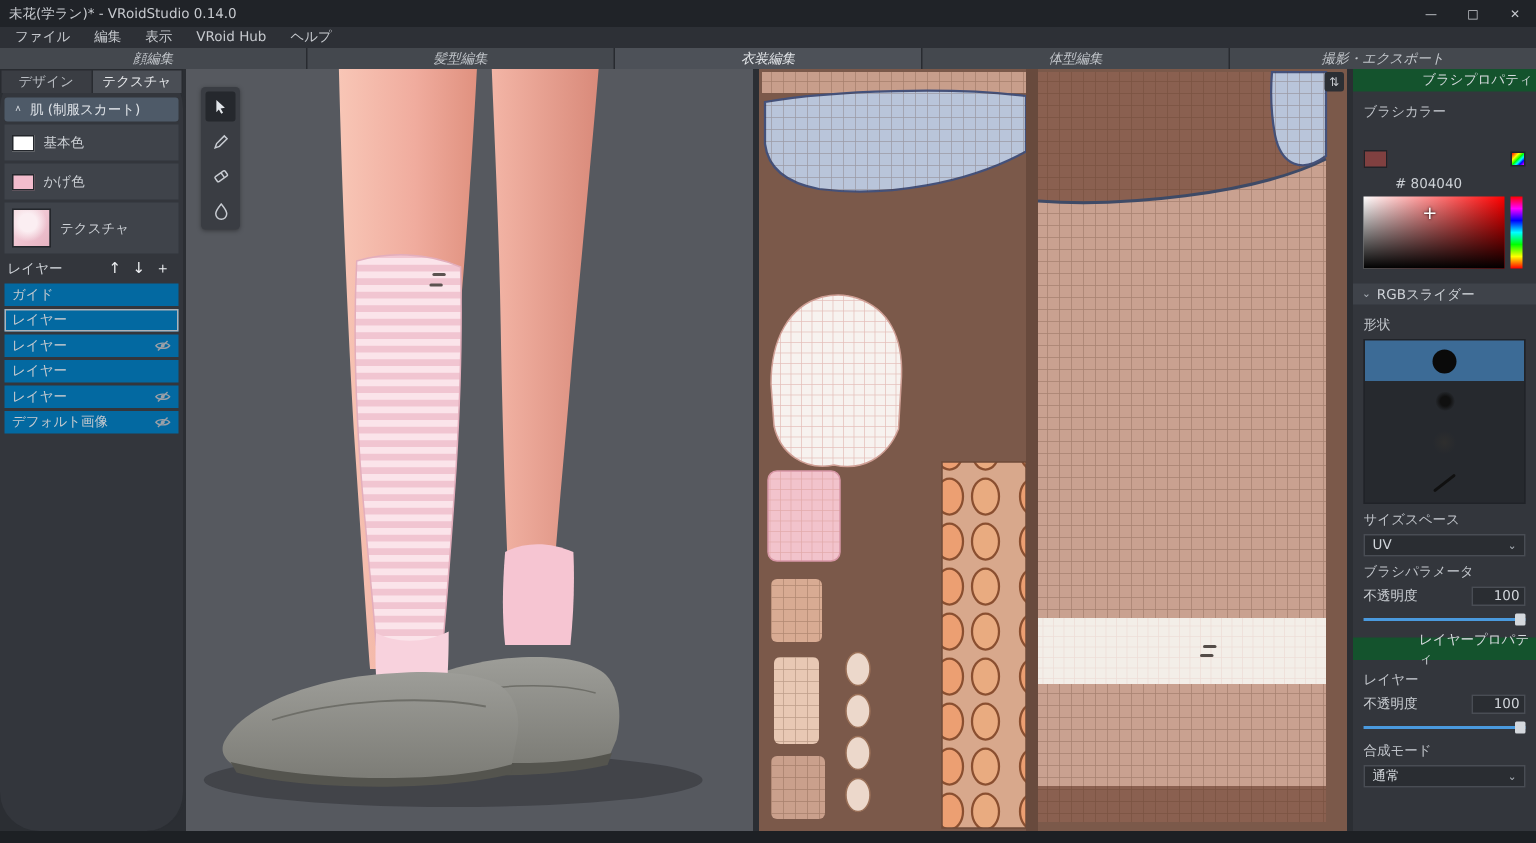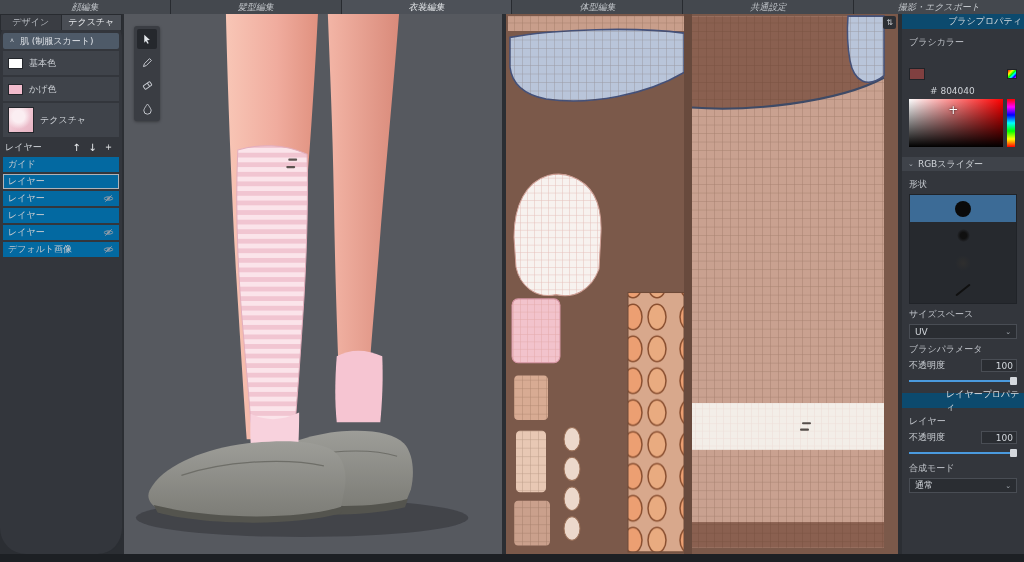--- a/index.html
+++ b/index.html
@@ -54,21 +54,21 @@
   .tool-btn.active { background:#25282d; }
   .tool-btn svg { width:13px; height:13px; }
 
   
   .uv-view { flex:1; position:relative; background:#7b594a; border-right:4px solid #2b2e33; min-width:0; }
   .uv-view > svg { width:100%; height:100%; display:block; }
   .uv-corner-btn { position:absolute; top:2px; right:2px; width:13px; height:13px; background:#2c2f34; color:#c7cacf; font-size:8px; line-height:13px; text-align:center; border-radius:2px; }
 
   
   .right-panel { width:122px; background:#33363c; flex:0 0 auto; display:flex; flex-direction:column; }
-  .panel-header { height:15px; background:#0c4a6e; display:flex; align-items:center; justify-content:center; color:#d6dade; flex:0 0 auto;padding-left:44px; }
+  .panel-header { height:15px; background:#14532d; display:flex; align-items:center; justify-content:center; color:#d6dade; flex:0 0 auto;padding-left:44px; }
   .rp-pad { padding:3px 7px 5px; }
   .rp-label { color:#c0c4ca; margin:4px 0 3px; }
   .swatch-row { display:flex; align-items:center; gap:5px; }
   .brush-swatch { width:16px; height:12px; background:#804040; border:1px solid #202328; }
   .hex { color:#ced2d7;margin-top:34px; }
   .palette-icon { margin-left:auto; width:10px; height:10px; border:1px solid #202328;
     background:linear-gradient(135deg,#f00,#ff0 30%,#0f0 50%,#0ff 65%,#00f 80%,#f0f); }
   .picker-row { display:flex; gap:4px; margin-top:3px; }
   .sat-square { width:94px; height:48px; position:relative;
     background:linear-gradient(to bottom, rgba(0,0,0,0), #000), linear-gradient(to right, #fff, #f00); }
@@ -91,28 +91,41 @@
   .slider { position:relative; height:10px; margin:4px 0 2px; }
   .slider .track { position:absolute; top:4px; left:0; right:0; height:2px; background:#1f2226; }
   .slider .fill { position:absolute; top:4px; left:0; height:2px; background:#4a9ade; }
   .slider .thumb { position:absolute; top:1px; width:7px; height:8px; background:#d4d8dd; border-radius:1px; }
 </style>
 </head>
 <body>
 
 <div class="window">
 
-
+  <div class="titlebar">
+    <span>未花(学ラン)* - VRoidStudio 0.14.0</span>
+    <span class="spacer"></span>
+    <span class="win-btn">—</span>
+    <span class="win-btn">□</span>
+    <span class="win-btn">✕</span>
+  </div>
+
+  <div class="menubar">
+    <span class="menu-item">ファイル</span>
+    <span class="menu-item">編集</span>
+    <span class="menu-item">表示</span>
+    <span class="menu-item">VRoid Hub</span>
+    <span class="menu-item">ヘルプ</span>
+  </div>
 
   <div class="maintabs">
     <div class="main-tab">顔編集</div>
     <div class="main-tab">髪型編集</div>
     <div class="main-tab active">衣装編集</div>
     <div class="main-tab">体型編集</div>
-    <div class="main-tab">共通設定</div>
     <div class="main-tab">撮影・エクスポート</div>
   </div>
 
   <div class="content">
 
     <div class="left-panel">
       <div class="lp-tabs">
         <div class="lp-tab">デザイン</div>
         <div class="lp-tab active">テクスチャ</div>
       </div>

